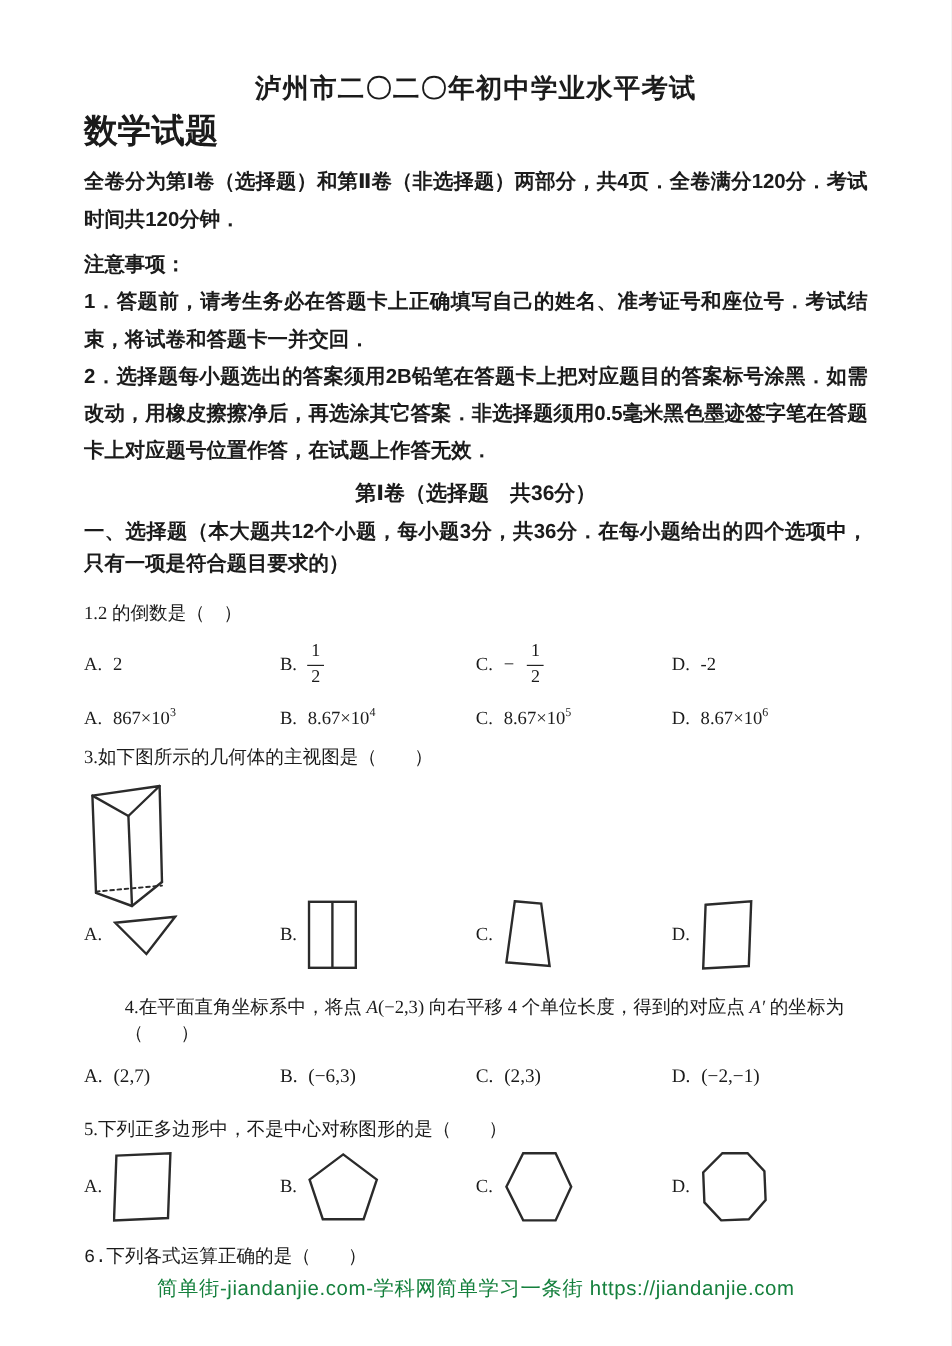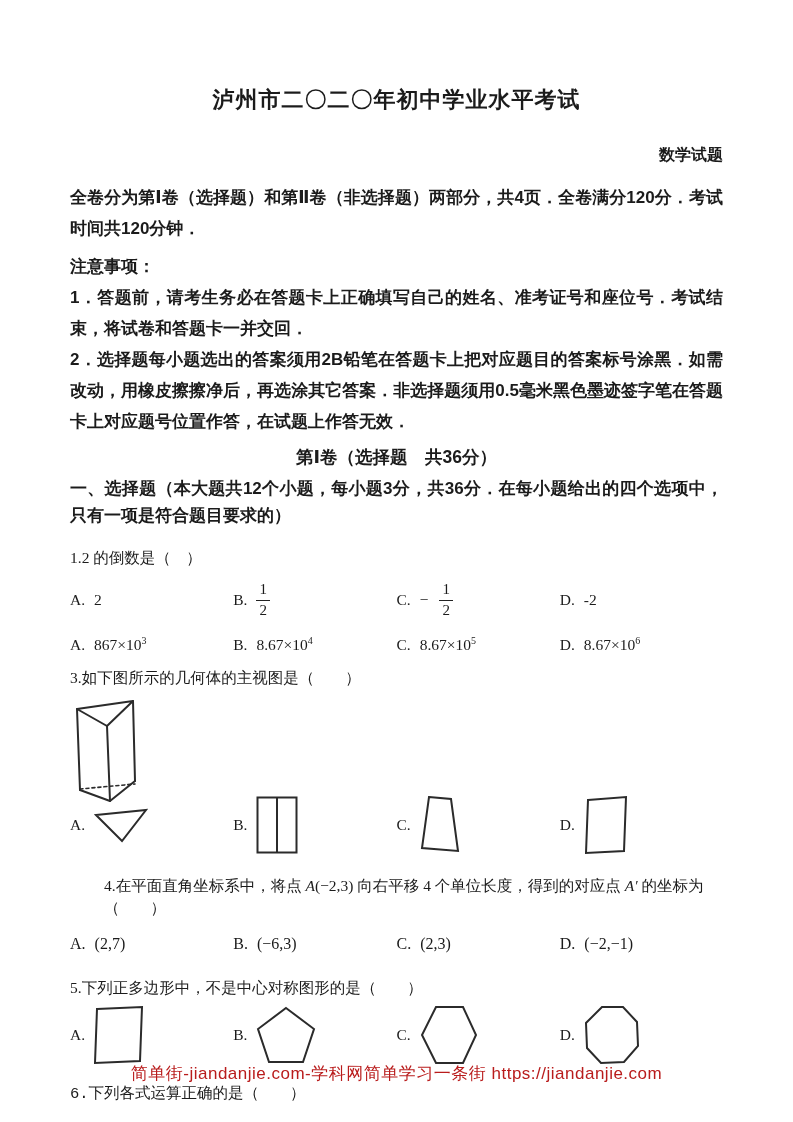--- a/index.html
+++ b/index.html
@@ -5,31 +5,31 @@
   html,body { margin:0; padding:0; background:#e8e8e8; }
   .page {
     position:relative;
     width:793px; height:1122px;
     margin:0 auto;
     background:#ffffff;
     font-family:"Liberation Serif","DejaVu Serif",serif;
     color:#1b1b1b;
     overflow:hidden;
   }
-  .content { padding:84px 70px 0 70px; }
+  .content { padding:58px 70px 0 70px; }
 
   .doc-title {
     margin:0; text-align:center;
     font-family:"Liberation Sans","DejaVu Sans",sans-serif;
     font-size:22px; font-weight:700; line-height:32px; letter-spacing:1px;
   }
   .doc-subtitle {
-    margin:24px 0 0; text-align:right;
-    font-family:"Liberation Sans","DejaVu Sans",sans-serif;
-    font-size:16px; font-weight:700; line-height:30px;
+    margin:4px 0 0; text-align:left;
+    font-family:"Liberation Sans","DejaVu Sans",sans-serif;
+    font-size:28px; font-weight:700; line-height:30px;
   }
   .b-para {
     margin:0; font-family:"Liberation Sans","DejaVu Sans",sans-serif;
     font-weight:700; font-size:17px; line-height:31px;
     text-align:justify; text-justify:inter-character;
   }
   .intro { margin-top:12px; }
   .notes-heading { margin-top:8px; line-height:30px; }
   .section-title {
     margin:6px 0 0; text-align:center;
@@ -72,21 +72,21 @@
   .math-var { font-style:italic; }
 
   .figure-block { margin-top:5px; height:100px; }
   .shape-svg { display:block; }
   .shape-svg * { stroke:#2b2b2b; fill:none; }
 
   .footer {
     position:absolute; left:0; right:0; top:1062px;
     text-align:center;
     font-family:"Liberation Sans","DejaVu Sans",sans-serif;
-    font-size:17px; color:#b91c1c; letter-spacing:0.5px;
+    font-size:17px; color:#15803d; letter-spacing:0.5px;
   }
 </style>
 </head>
 <body>
 
 <div class="page">
   <div class="content">
 
     <h1 class="doc-title">泸州市二〇二〇年初中学业水平考试</h1>
     <h2 class="doc-subtitle">数学试题</h2>

